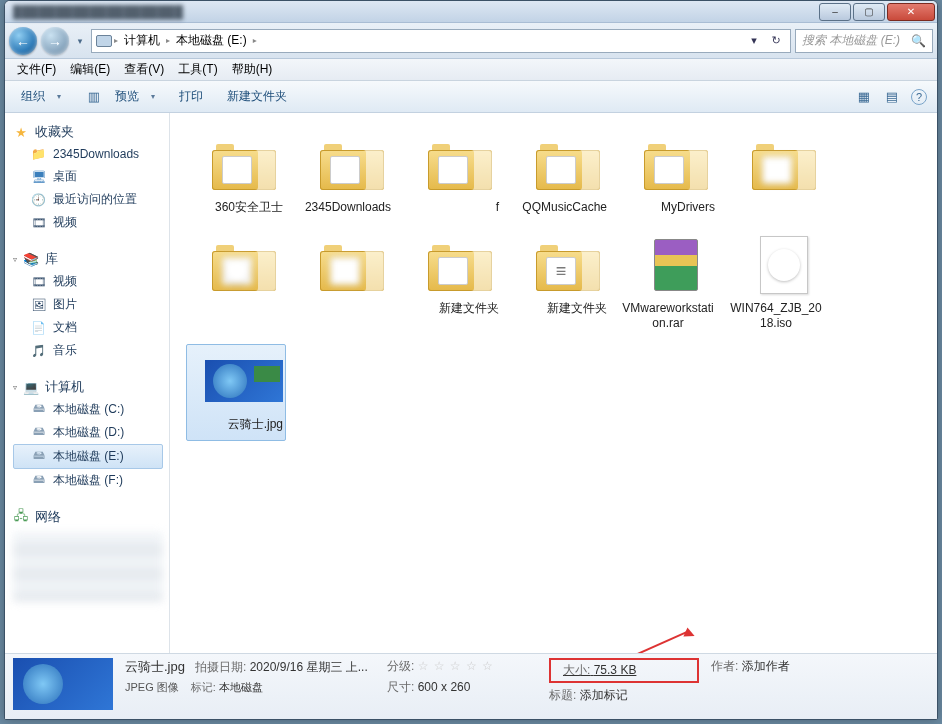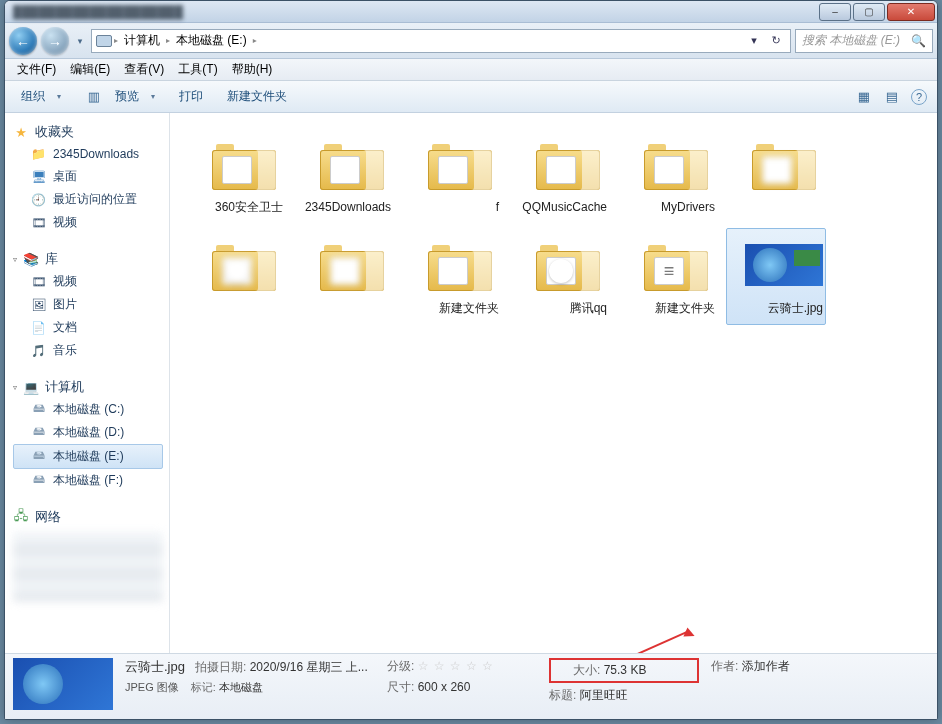--- a/index.html
+++ b/index.html
@@ -77,21 +77,21 @@
 
 .details { height: 66px; background: linear-gradient(#f4f7fb,#e8eef5); border-top: 1px solid #cfd9e3; display: flex; align-items: flex-start; padding: 4px 8px; font-size: 12px; color: #333; position: relative; }
 .details .thumb-small { width: 100px; height: 52px; background: linear-gradient(135deg,#1a4fb0,#2f76d6); margin-right: 12px; position:relative; }
 .details .thumb-small::before { content:""; position:absolute; left:10px; top:6px; width:40px; height:40px; border-radius:50%; background: radial-gradient(circle,#7fc8f5,#2a6fba); }
 .details .dcol { display: flex; flex-direction: column; gap: 4px; margin-right: 12px; }
 .details .fname { font-size: 13px; font-weight: 500; margin-bottom: 1px; }
 .details .meta-row { display: flex; gap: 12px; color: #555; font-size: 11px; flex-wrap: wrap; }
 .meta-label { color: #6a6a6a; }
 .meta-val { color: #333; }
 .stars { color: #ccc; letter-spacing: 1px; }
-.size-box { border: 2px solid #d33; padding: 2px 22px; }
+.size-box { border: 2px solid #d33; padding: 2px 12px; text-decoration: underline; }
 .annotation-arrow { position: absolute; bottom: 80px; left: 430px; width: 260px; height: 110px; pointer-events: none; }
 .red-line { position:absolute; right:8px; bottom:6px; width:240px; height:2px; background:#d33; transform-origin: right bottom; transform: rotate(-24deg); }
 .red-arrow { position:absolute; right:0; bottom:0; width:0; height:0; border-left:10px solid #d33; border-top:5px solid transparent; border-bottom:5px solid transparent; transform: rotate(24deg); }
 </style>
 </head>
 <body>
 
 <div class="window">
 
   <div class="titlebar">
@@ -307,34 +307,38 @@
             <div class="thumb">
               <div class="folder-glyph">
                 <div class="inner"></div>
               </div>
             </div>
             <div class="label">新建文件夹</div>
           </div>
           <div class="file">
             <div class="thumb">
               <div class="folder-glyph">
-                <div class="inner">
-                  <div class="disc-glyph" style="width:24px;height:24px"></div>
-                </div>
-              </div>
-            </div>
-            <div class="label">腾讯qq</div>
-          </div>
-          <div class="file">
-            <div class="thumb">
-              <div class="folder-glyph">
                 <div class="inner">≡</div>
               </div>
             </div>
             <div class="label">新建文件夹</div>
+          </div>
+          <div class="file">
+            <div class="thumb">
+              <div class="rar-glyph"></div>
+            </div>
+            <div class="label">VMwareworkstation.rar</div>
+          </div>
+          <div class="file">
+            <div class="thumb">
+              <div class="iso-page">
+                <div class="disc-glyph" style="width:32px;height:32px"></div>
+              </div>
+            </div>
+            <div class="label">WIN764_ZJB_2018.iso</div>
           </div>
           <div class="file selected">
             <div class="thumb">
               <div class="jpg-thumb"></div>
             </div>
             <div class="label">云骑士.jpg</div>
           </div>
         </div>
       <div class="annotation-arrow">
         <div class="red-line"></div>
@@ -356,20 +360,20 @@
         <span>JPEG 图像</span>
         <span><span class="meta-label">标记:</span> <span class="meta-val">本地磁盘</span></span>
       </div>
     </div>
     <div class="dcol" style="min-width:150px">
       <div><span class="meta-label">分级:</span> <span class="stars">☆ ☆ ☆ ☆ ☆</span></div>
       <div><span class="meta-label">尺寸:</span> <span class="meta-val">600 x 260</span></div>
     </div>
     <div class="dcol" style="min-width:150px">
       <div class="size-box"><span class="meta-label">大小:</span> <span class="meta-val">75.3 KB</span></div>
-      <div><span class="meta-label">标题:</span> <span class="meta-val">阿里旺旺</span></div>
+      <div><span class="meta-label">标题:</span> <span class="meta-val">添加标记</span></div>
     </div>
     <div class="dcol">
       <div><span class="meta-label">作者:</span> <span class="meta-val">添加作者</span></div>
     </div>
   </div>
 
 </div>
 
 </body></html>

